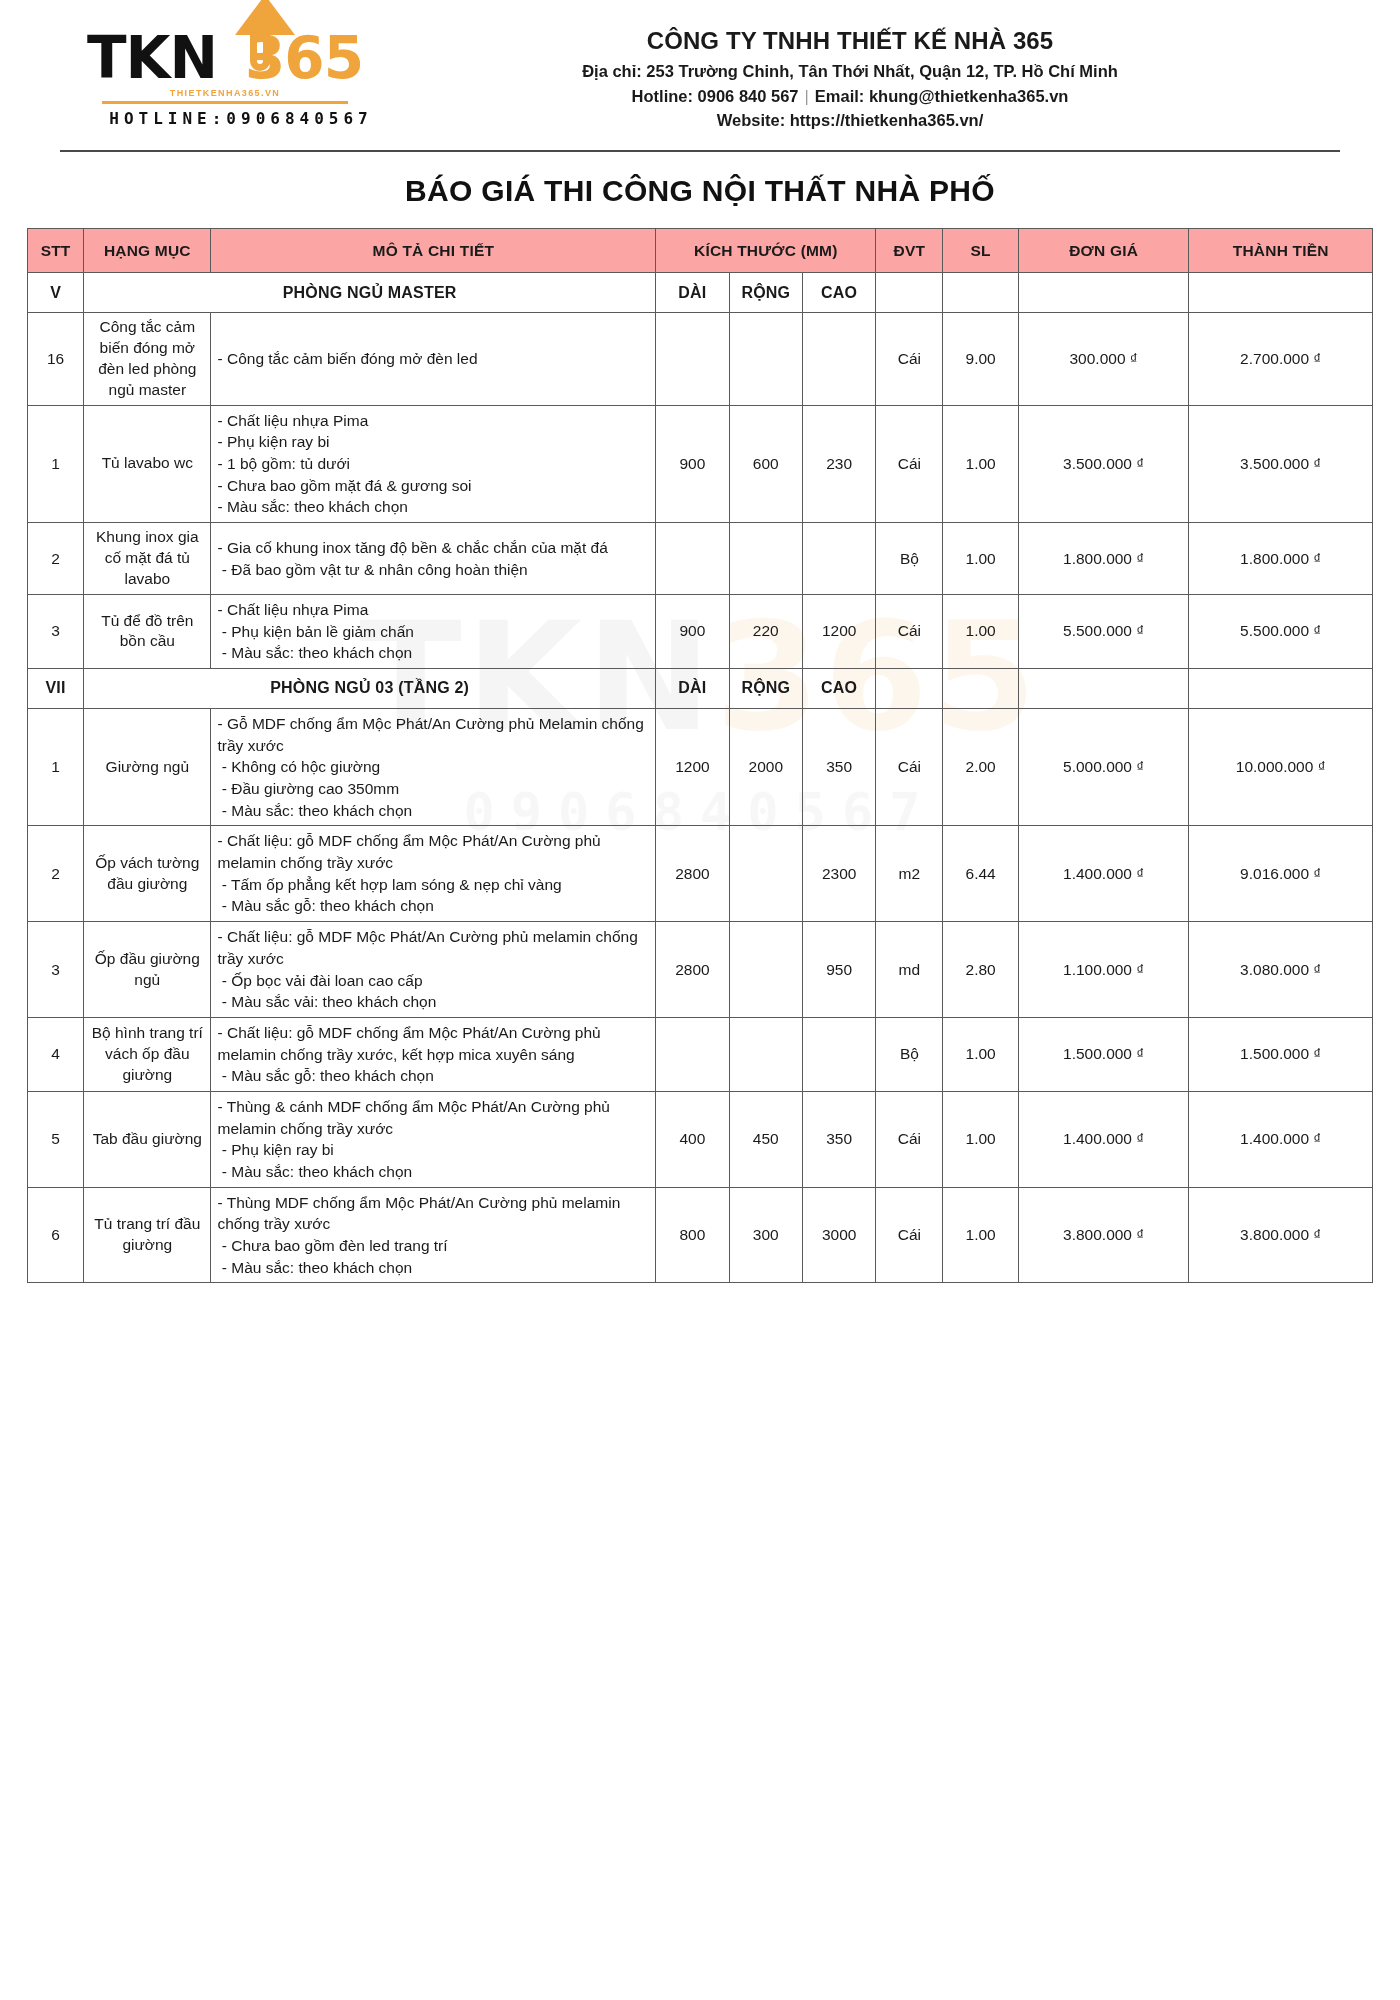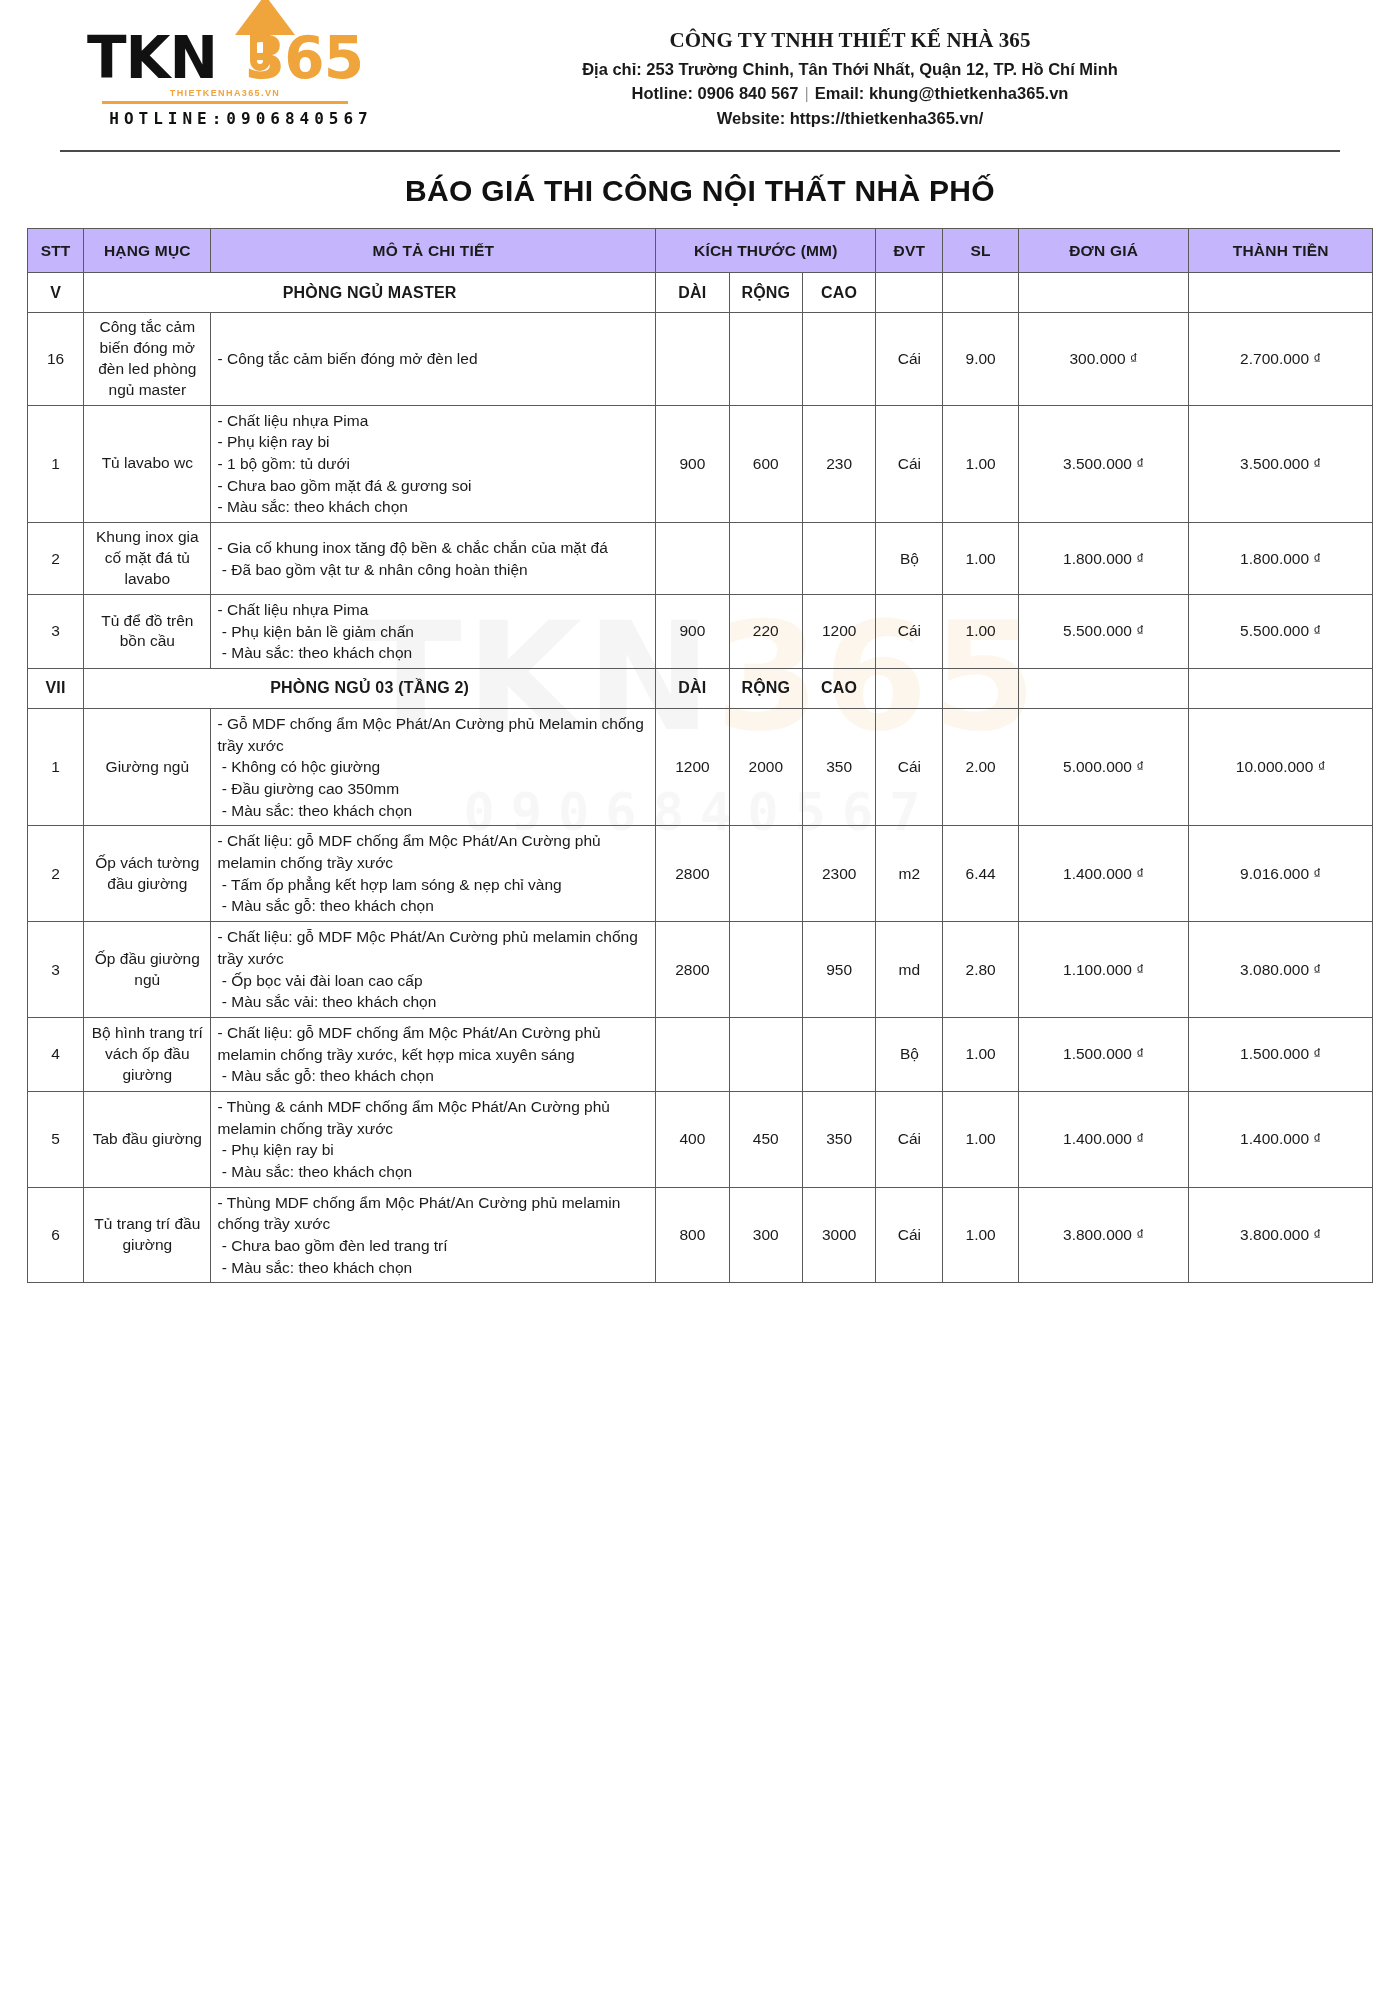--- a/index.html
+++ b/index.html
@@ -92,24 +92,23 @@
     font-family: "DejaVu Sans Mono", monospace;
     margin-left: 32px;
   }
   .company {
     flex: 1;
     text-align: center;
     line-height: 1.5;
     padding-right: 30px;
   }
   .company-name {
-    font-size: 21px;
+    font-size: 24px;
     font-weight: bold;
     letter-spacing: .1px;
-    font-family: Liberation Serif, serif;
   }
   .company-line {
     font-size: 16.5px;
     font-weight: bold;
   }
   .sep-bar { color: #999; font-weight: normal; padding: 0 6px; }
 
   .header-rule {
     margin: 0 60px;
     border-top: 2px solid #4a4a4a;
@@ -132,21 +131,21 @@
     border-collapse: collapse;
     table-layout: fixed;
   }
   table.quote th, table.quote td {
     border: 1.2px solid #5a5a5a;
     padding: 4px 6px;
     font-size: 15.5px;
     vertical-align: middle;
   }
   thead th {
-    background: #c4b5fd;
+    background: #fca5a5;
     text-align: center;
     font-weight: bold;
     font-size: 15px;
     height: 44px;
     letter-spacing: .2px;
     color: #1a1a1a;
   }
   
   col.c-stt   { width: 52px; }
   col.c-hang  { width: 118px; }

